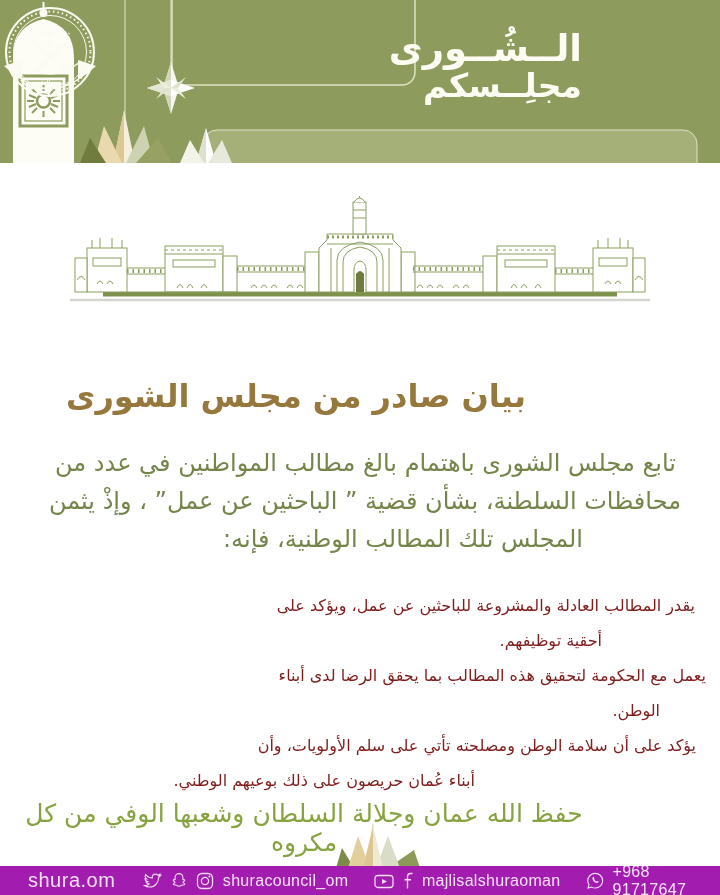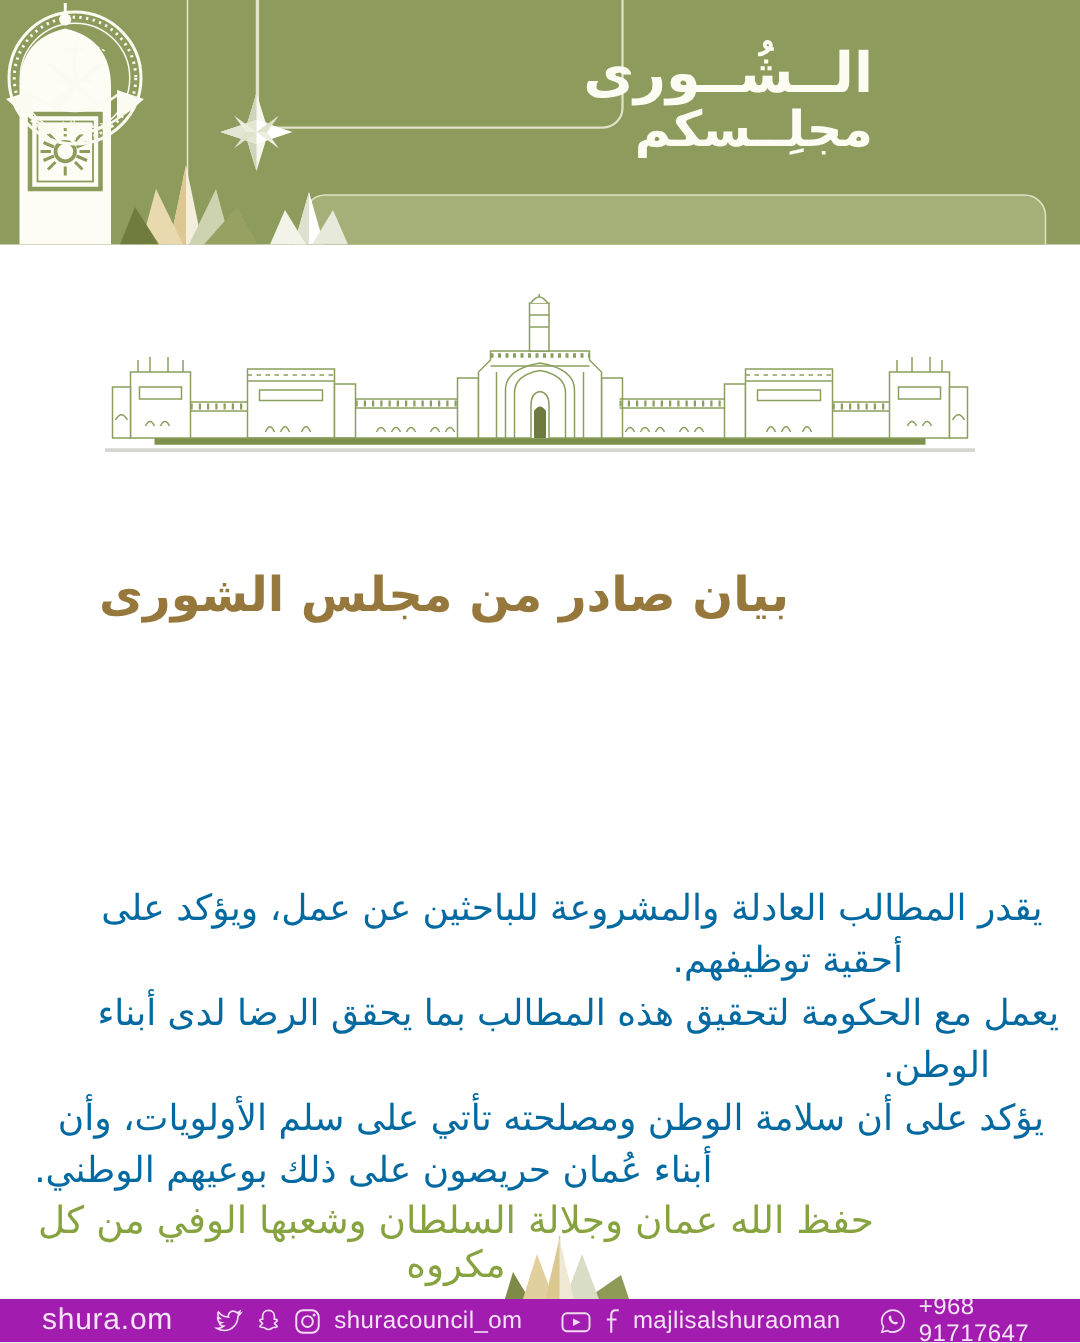--- a/index.html
+++ b/index.html
@@ -12,22 +12,22 @@
   .wordmark .l1{font-size:37px;font-weight:bold;letter-spacing:0px;}
   .wordmark .l2{font-size:33px;font-weight:bold;margin-top:2px;}
   .emblem{position:absolute;left:601px;top:12px;}
   
   .building{position:absolute;left:65px;top:196px;}
   .title{position:absolute;left:0;top:356px;width:592px;text-align:center;
          color:#97783c;font-size:32px;font-weight:600;direction:rtl;}
   .intro{position:absolute;left:0;top:444px;width:720px;direction:rtl;color:#74854a;
          font-size:24px;line-height:38px;}
   .intro .line,.body .line{white-space:nowrap;text-align:right;overflow:hidden;}
-  .body{position:absolute;left:0;top:588px;width:720px;direction:rtl;color:#0369a1;
-        font-size:24px;line-height:35px;}
+  .body{position:absolute;left:0;top:588px;width:720px;direction:rtl;color:#7f1d1d;
+        font-size:16px;line-height:35px;}
   .closing{position:absolute;left:0;top:799px;width:608px;text-align:center;direction:rtl;
            color:#87a33f;font-size:25px;font-weight:500;}
   .ornament{position:absolute;left:336px;top:824px;}
   
   .footer{position:absolute;left:0;top:866px;width:720px;height:29px;background:#a21caf;
           display:flex;align-items:center;color:rgba(255,255,255,.88);
           font-family:"Liberation Sans","DejaVu Sans",sans-serif;}
   .footer .site{font-size:20px;margin-left:28px;letter-spacing:.5px;}
   .footer .icons{display:flex;align-items:center;gap:6px;}
   .footer .handle{font-size:16px;letter-spacing:.3px;}
@@ -210,20 +210,25 @@
         <line x1="543" y1="52" x2="543" y2="42"></line>
         <line x1="555" y1="52" x2="555" y2="42"></line>
         <line x1="563" y1="52" x2="563" y2="44"></line>
       <rect x="534" y="62" width="28" height="8"></rect>
       <path d="M540,88 q3,-6 6,0 M550,88 q3,-6 6,0"></path>
     </g>
   </svg>
 
   <h1 class="title">بيان صادر من مجلس الشورى</h1>
 
+  <div class="intro">
+    <div class="line" style="padding-right:44px">تابع مجلس الشورى باهتمام بالغ مطالب المواطنين في عدد من</div>
+    <div class="line" style="padding-right:39px">محافظات السلطنة، بشأن قضية ” الباحثين عن عمل” ، وإذْ يثمن</div>
+    <div class="line" style="padding-right:137px">المجلس تلك المطالب الوطنية، فإنه:</div>
+  </div>
 
   <div class="body">
     <div class="line" style="padding-right:25px">يقدر المطالب العادلة والمشروعة للباحثين عن عمل، ويؤكد على</div>
     <div class="line" style="padding-right:118px">أحقية توظيفهم.</div>
     <div class="line" style="padding-right:14px">يعمل مع الحكومة لتحقيق هذه المطالب بما يحقق الرضا لدى أبناء</div>
     <div class="line" style="padding-right:60px">الوطن.</div>
     <div class="line" style="padding-right:24px">يؤكد على أن سلامة الوطن ومصلحته تأتي على سلم الأولويات، وأن</div>
     <div class="line" style="padding-right:245px">أبناء عُمان حريصون على ذلك بوعيهم الوطني.</div>
   </div>
 

